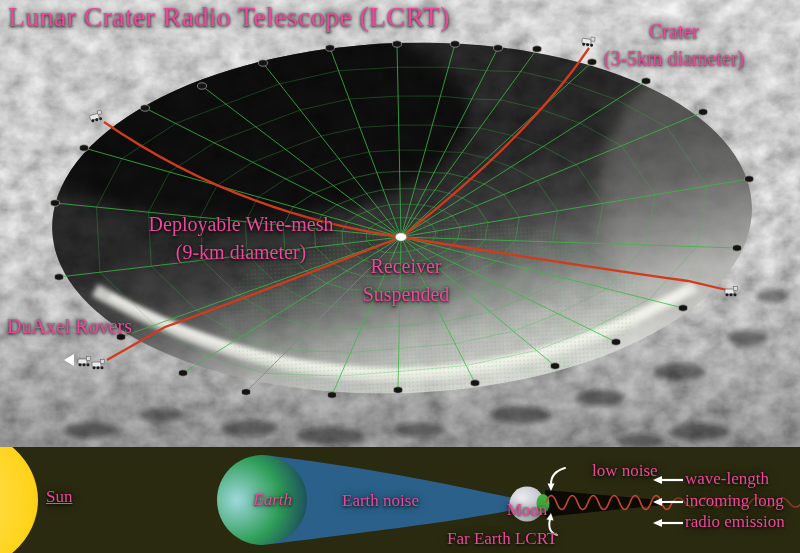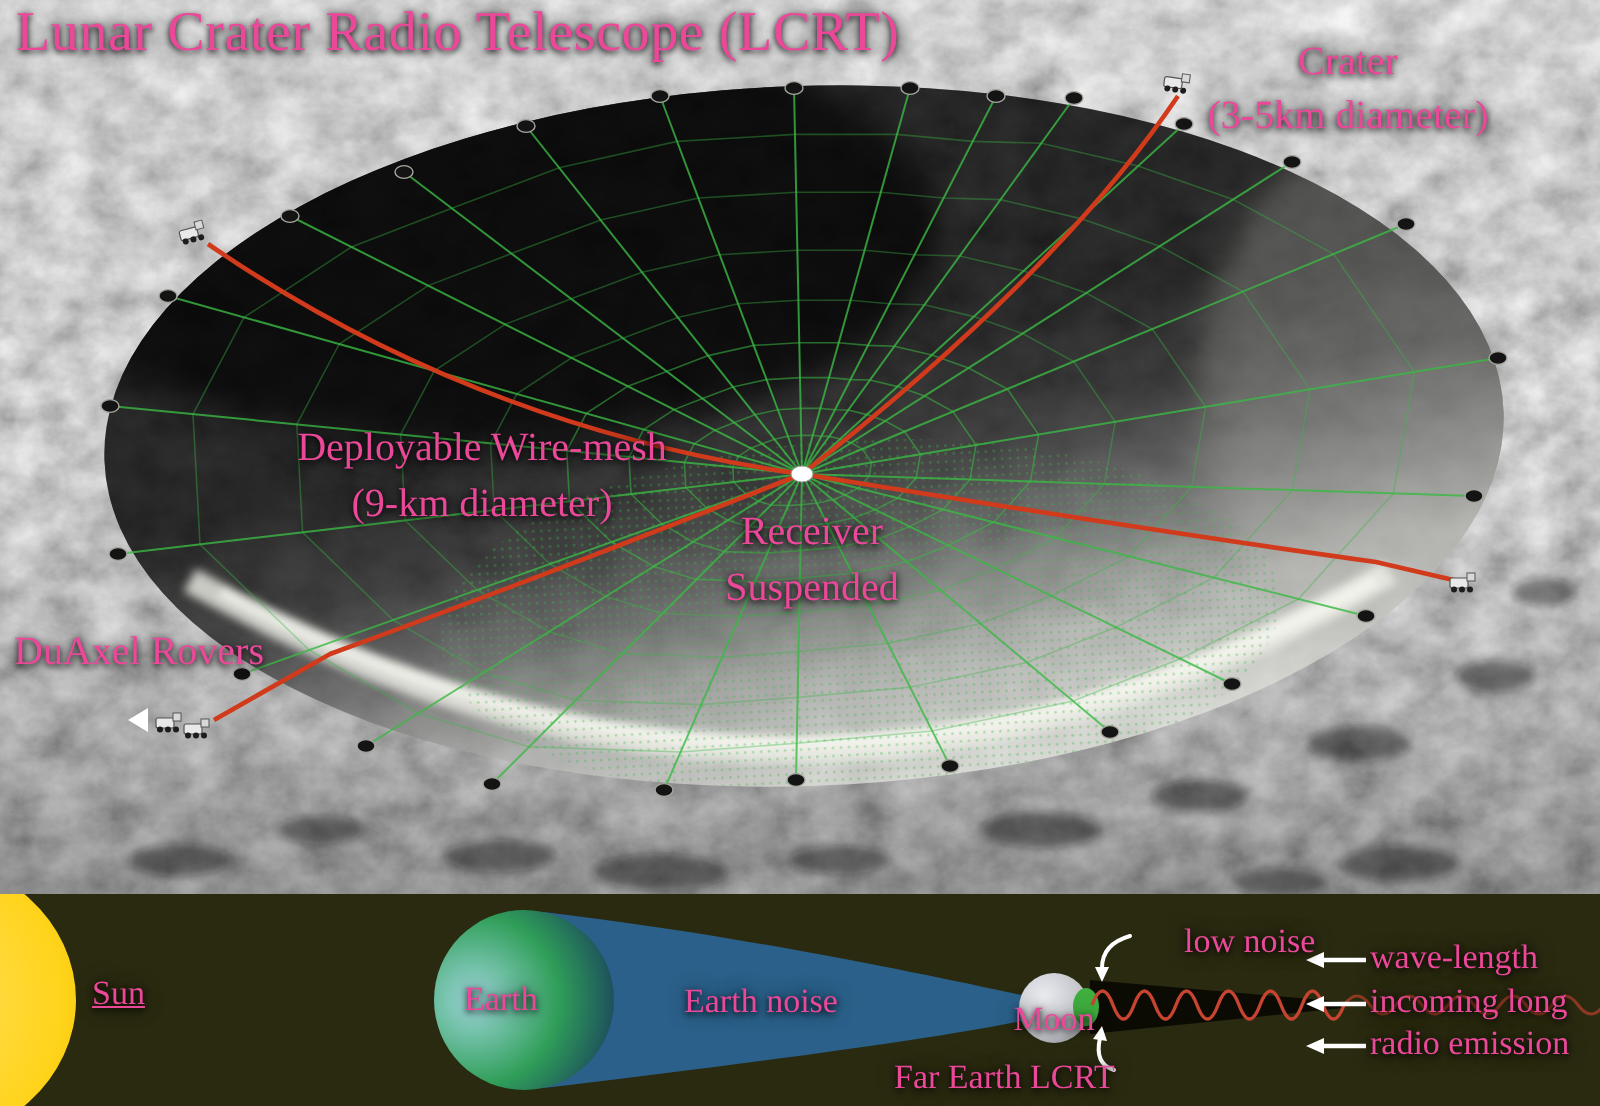--- a/index.html
+++ b/index.html
@@ -9,21 +9,21 @@
   svg{display:block;}
   .lbl{position:absolute;color:#ec4899;font-family:"Liberation Serif","DejaVu Serif",serif;
        text-shadow:0 1px 3px rgba(0,0,0,.95),0 0 9px rgba(0,0,0,.55);white-space:nowrap;}
   .title{left:8px;top:1px;font-size:28px;letter-spacing:.3px;}
   .crater-label{left:556px;top:18px;width:236px;text-align:center;font-size:20px;line-height:27px;}
   .mesh-label{left:98px;top:210px;width:286px;text-align:center;font-size:20px;line-height:28px;}
   .receiver-label{left:326px;top:252px;width:160px;text-align:center;font-size:20px;line-height:28px;}
   .duaxel-label{left:7px;top:305px;font-size:20px;margin-top:10px;}
   .s17{font-size:17px;}
   .sun-label{left:46px;top:40px;text-decoration:underline;}
-  .earth-label{left:232px;top:43px;width:60px;text-align:left;}
+  .earth-label{left:232px;top:43px;width:60px;text-align:right;font-style:italic;}
   .noise-label{left:342px;top:44px;}
   .moon-label{left:502px;top:9px;width:50px;text-align:center;margin-top:44px;}
   .lownoise-label{left:568px;top:14px;margin-left:24px;}
   .farside-label{left:447px;top:82px;}
   .emission-label{left:685px;top:21px;line-height:21.5px;}
 </style>
 </head>
 <body>
 
 <div id="stage">

